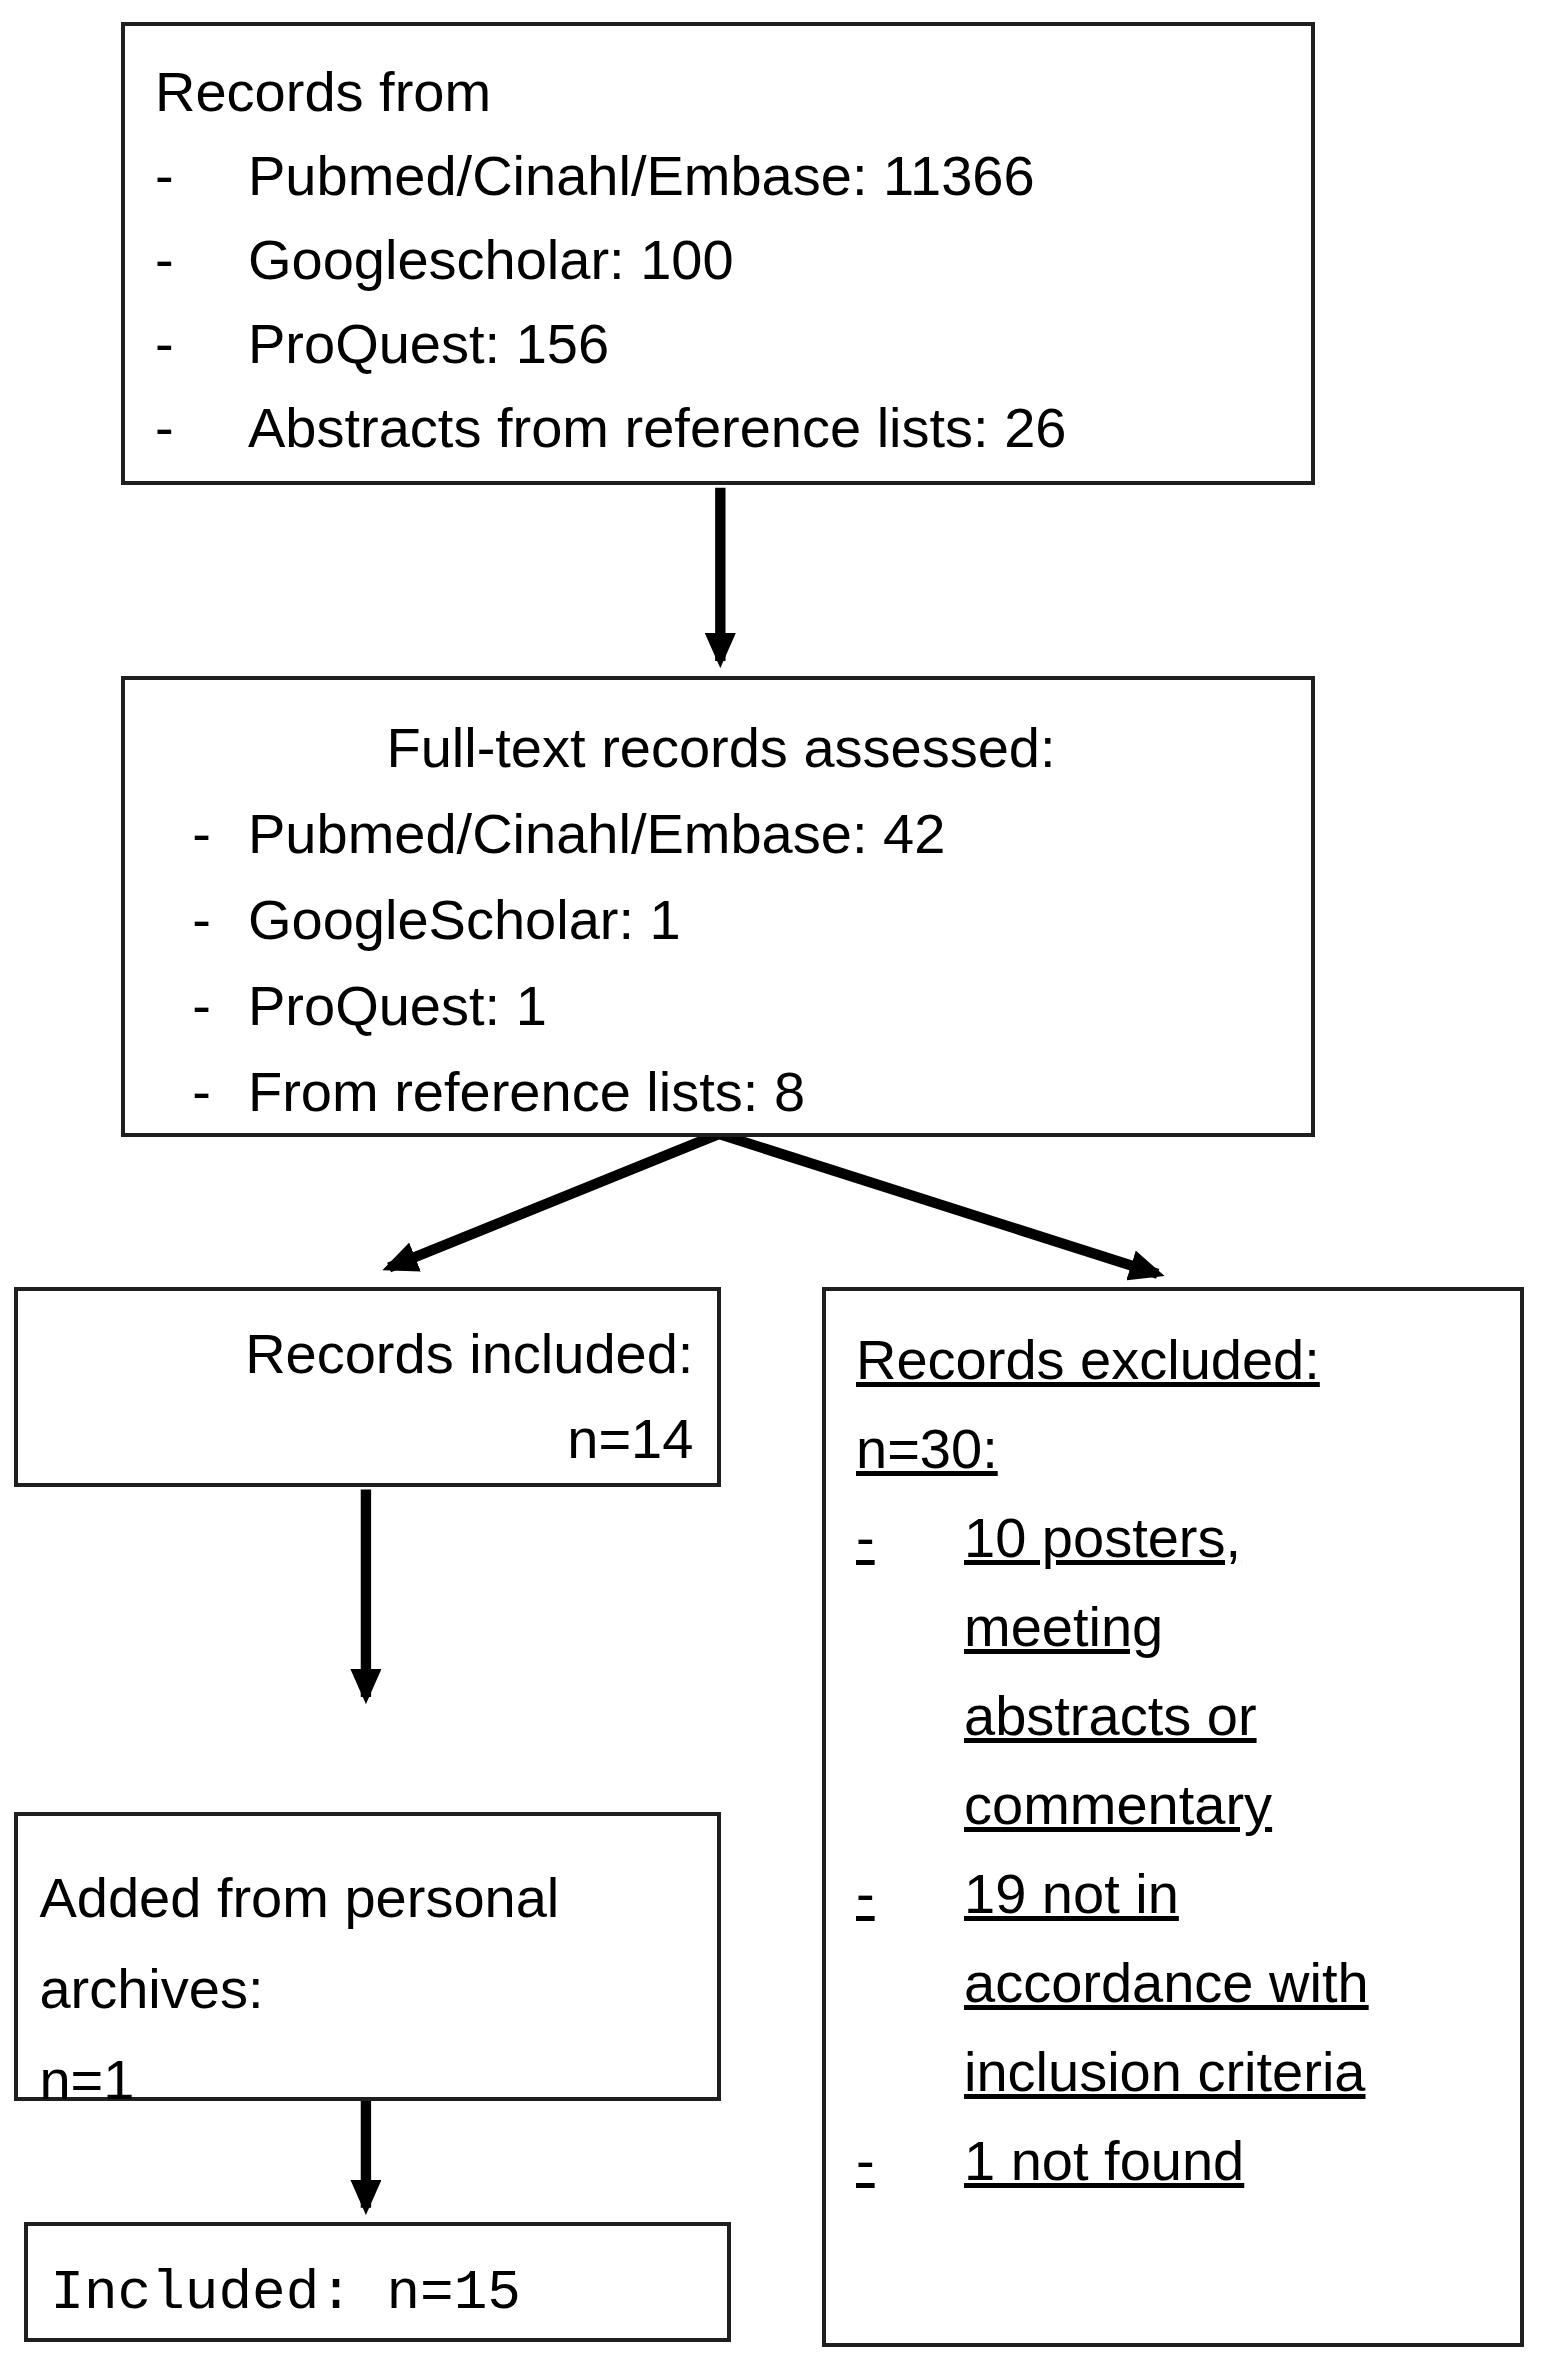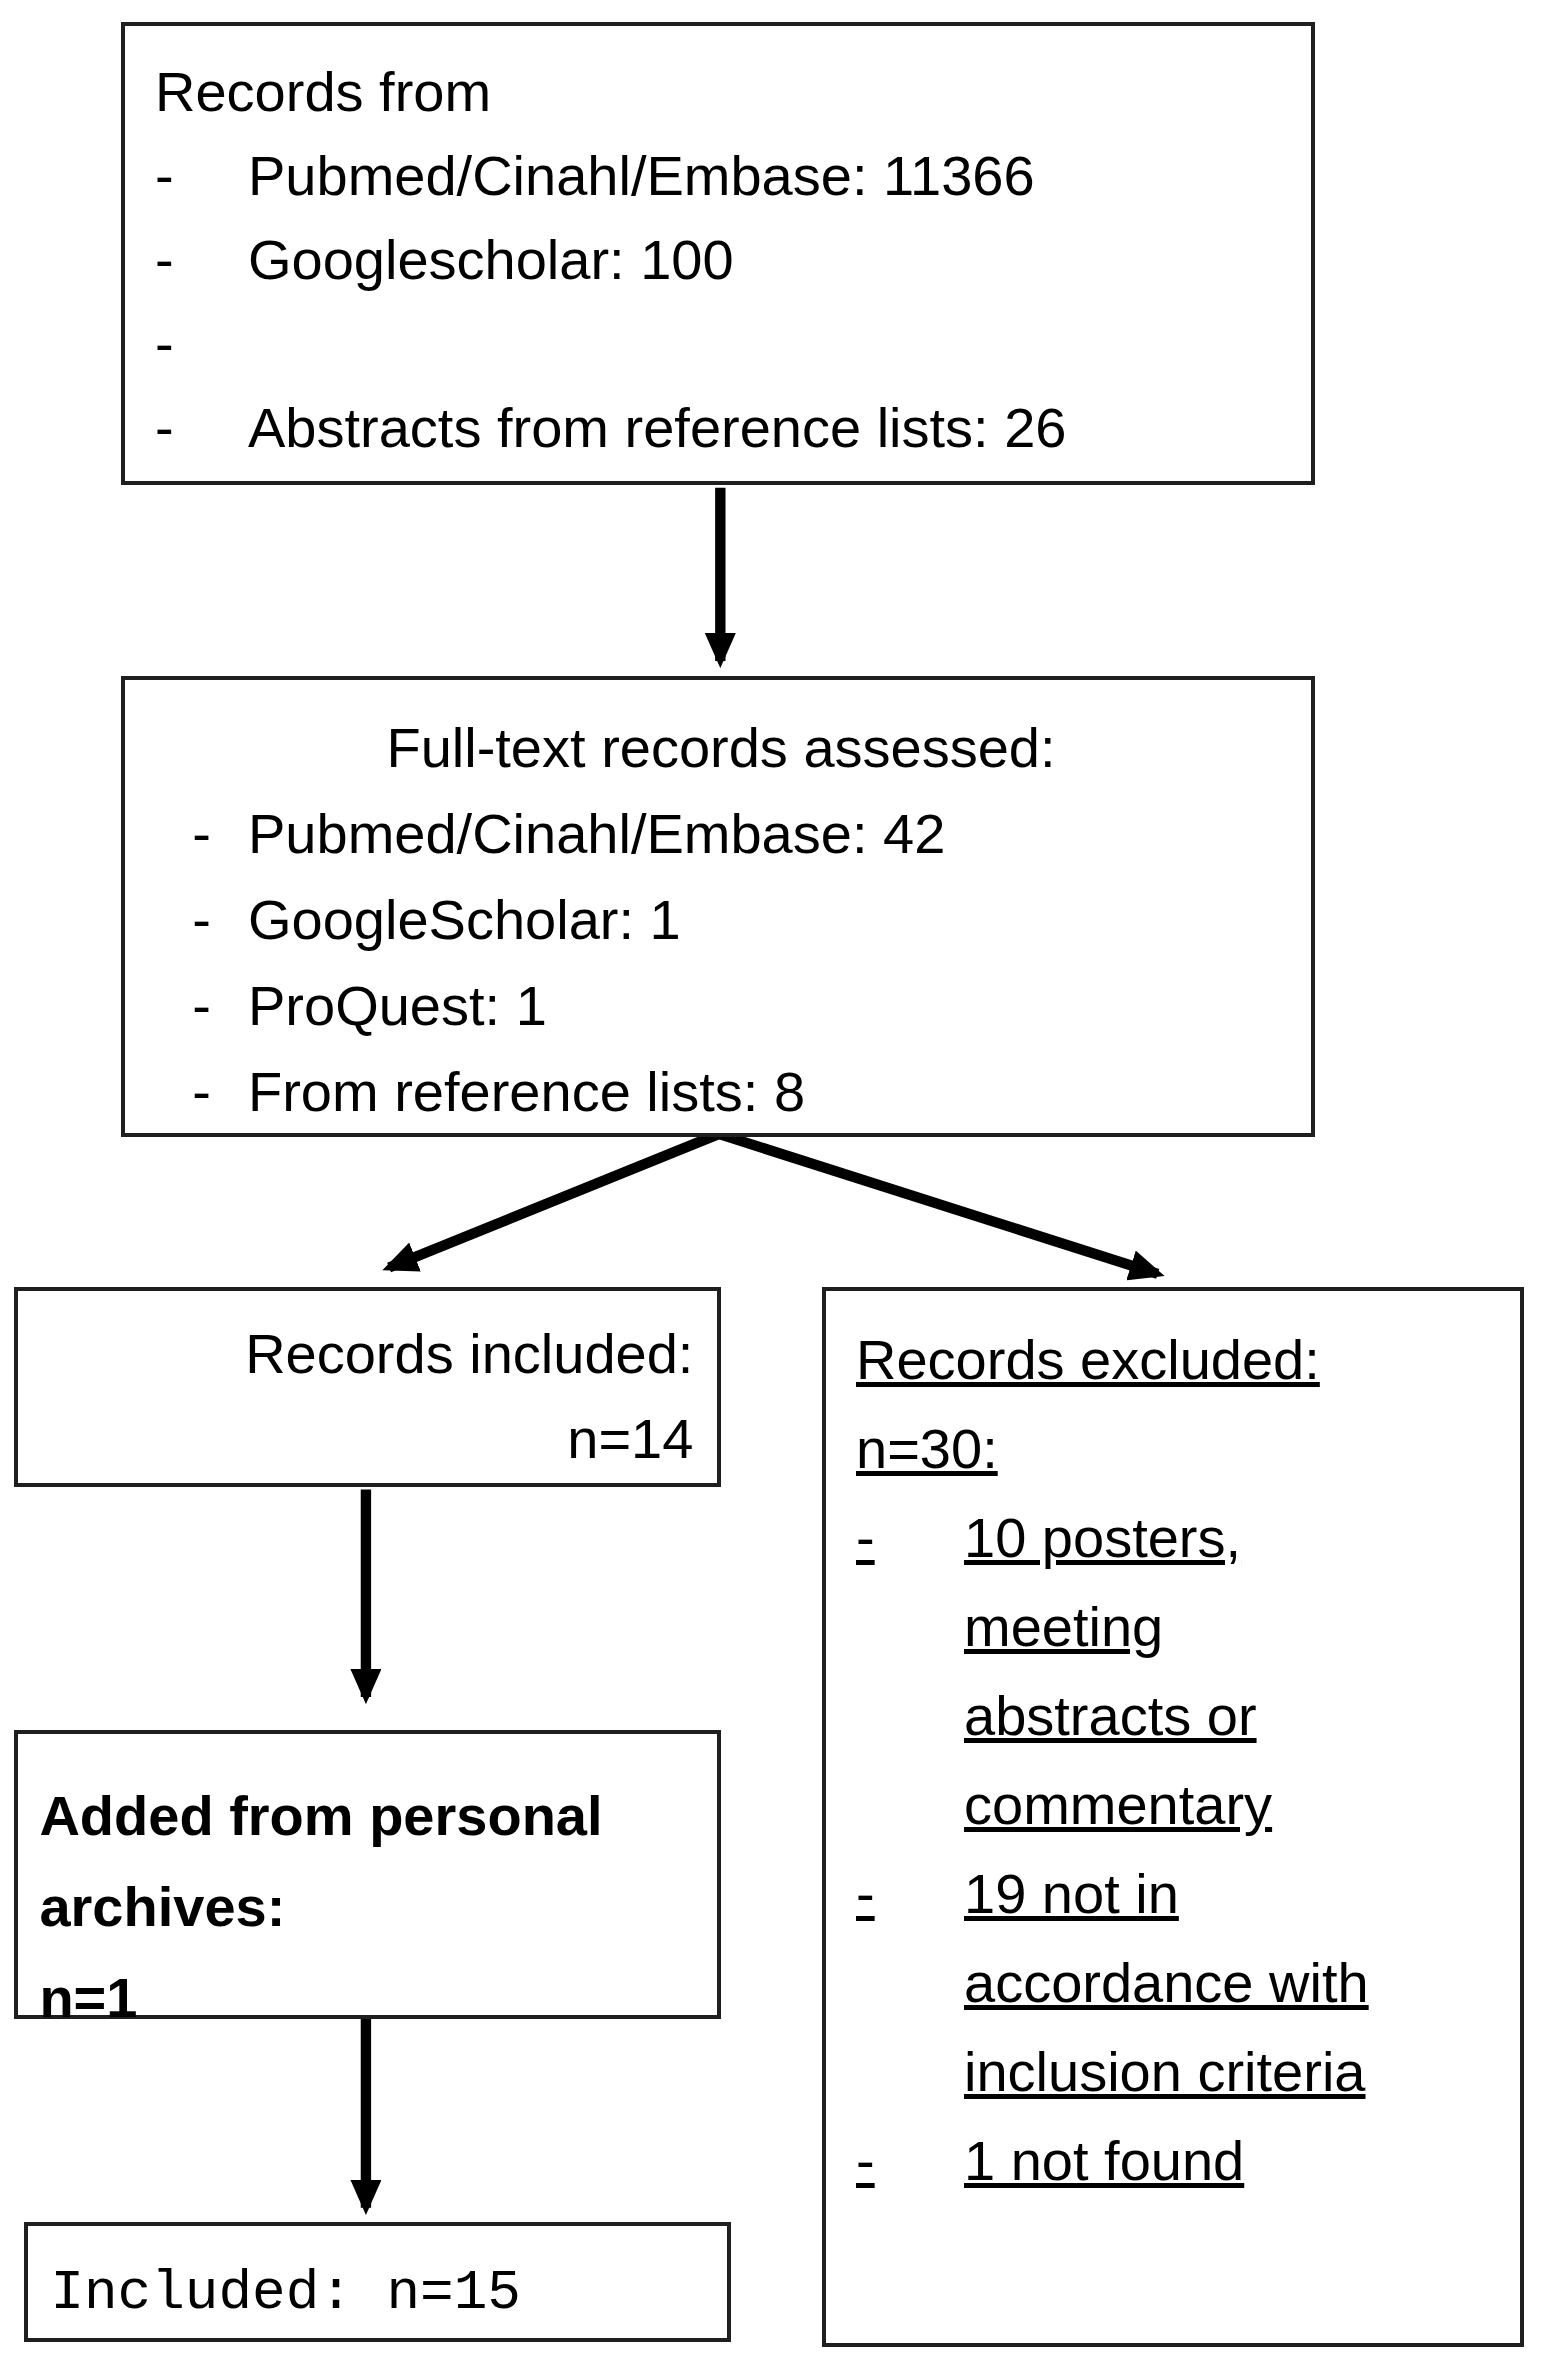--- a/index.html
+++ b/index.html
@@ -35,21 +35,21 @@
   #box-fulltext .inner{padding:8px 24px 0 30px; line-height:86px;text-align:center;}
   #box-fulltext .dash{width:93px;}
 
   #box-included      {left:14.4px;  top:1287px; width:707px;  height:200px;text-align:right;}
   #box-included .inner{padding:3.2px 24px 0 22.4px; line-height:85px;}
 
   #box-excluded      {left:822px;top:1287px; width:702px;  height:1060px;text-decoration:underline;}
   #box-excluded .inner{padding:7.2px 28px 0 30px; line-height:89px;}
   #box-excluded .dash{width:108px;}
 
-  #box-personal      {left:14.4px;  top:1730px; width:707px;  height:289px;font-weight:bold;}
+  #box-personal      {left:14.4px;  top:1812px; width:707px;  height:289px;}
   #box-personal .inner{padding:19px 56px 0 21px; line-height:91px;}
 
   #box-final         {left:24px;  top:2222px; width:707px;  height:120px;font-family:Liberation Mono, monospace;}
   #box-final .inner{padding:6.4px 24px 0 22.4px; line-height:89px;}
 </style>
 </head>
 <body>
 
 <div class="canvas">
 
@@ -74,20 +74,21 @@
       <div class="row">
         <span class="dash">-</span>
         <span class="itxt">Pubmed/Cinahl/Embase: 11366</span>
       </div>
       <div class="row">
         <span class="dash">-</span>
         <span class="itxt">Googlescholar: 100</span>
       </div>
       <div class="row">
         <span class="dash">-</span>
+        <span class="itxt">ProQuest: 156</span>
       </div>
       <div class="row">
         <span class="dash">-</span>
         <span class="itxt">Abstracts from reference lists: 26</span>
       </div>
     </div>
   </div>
 
   <div class="box" id="box-fulltext">
     <div class="inner">

